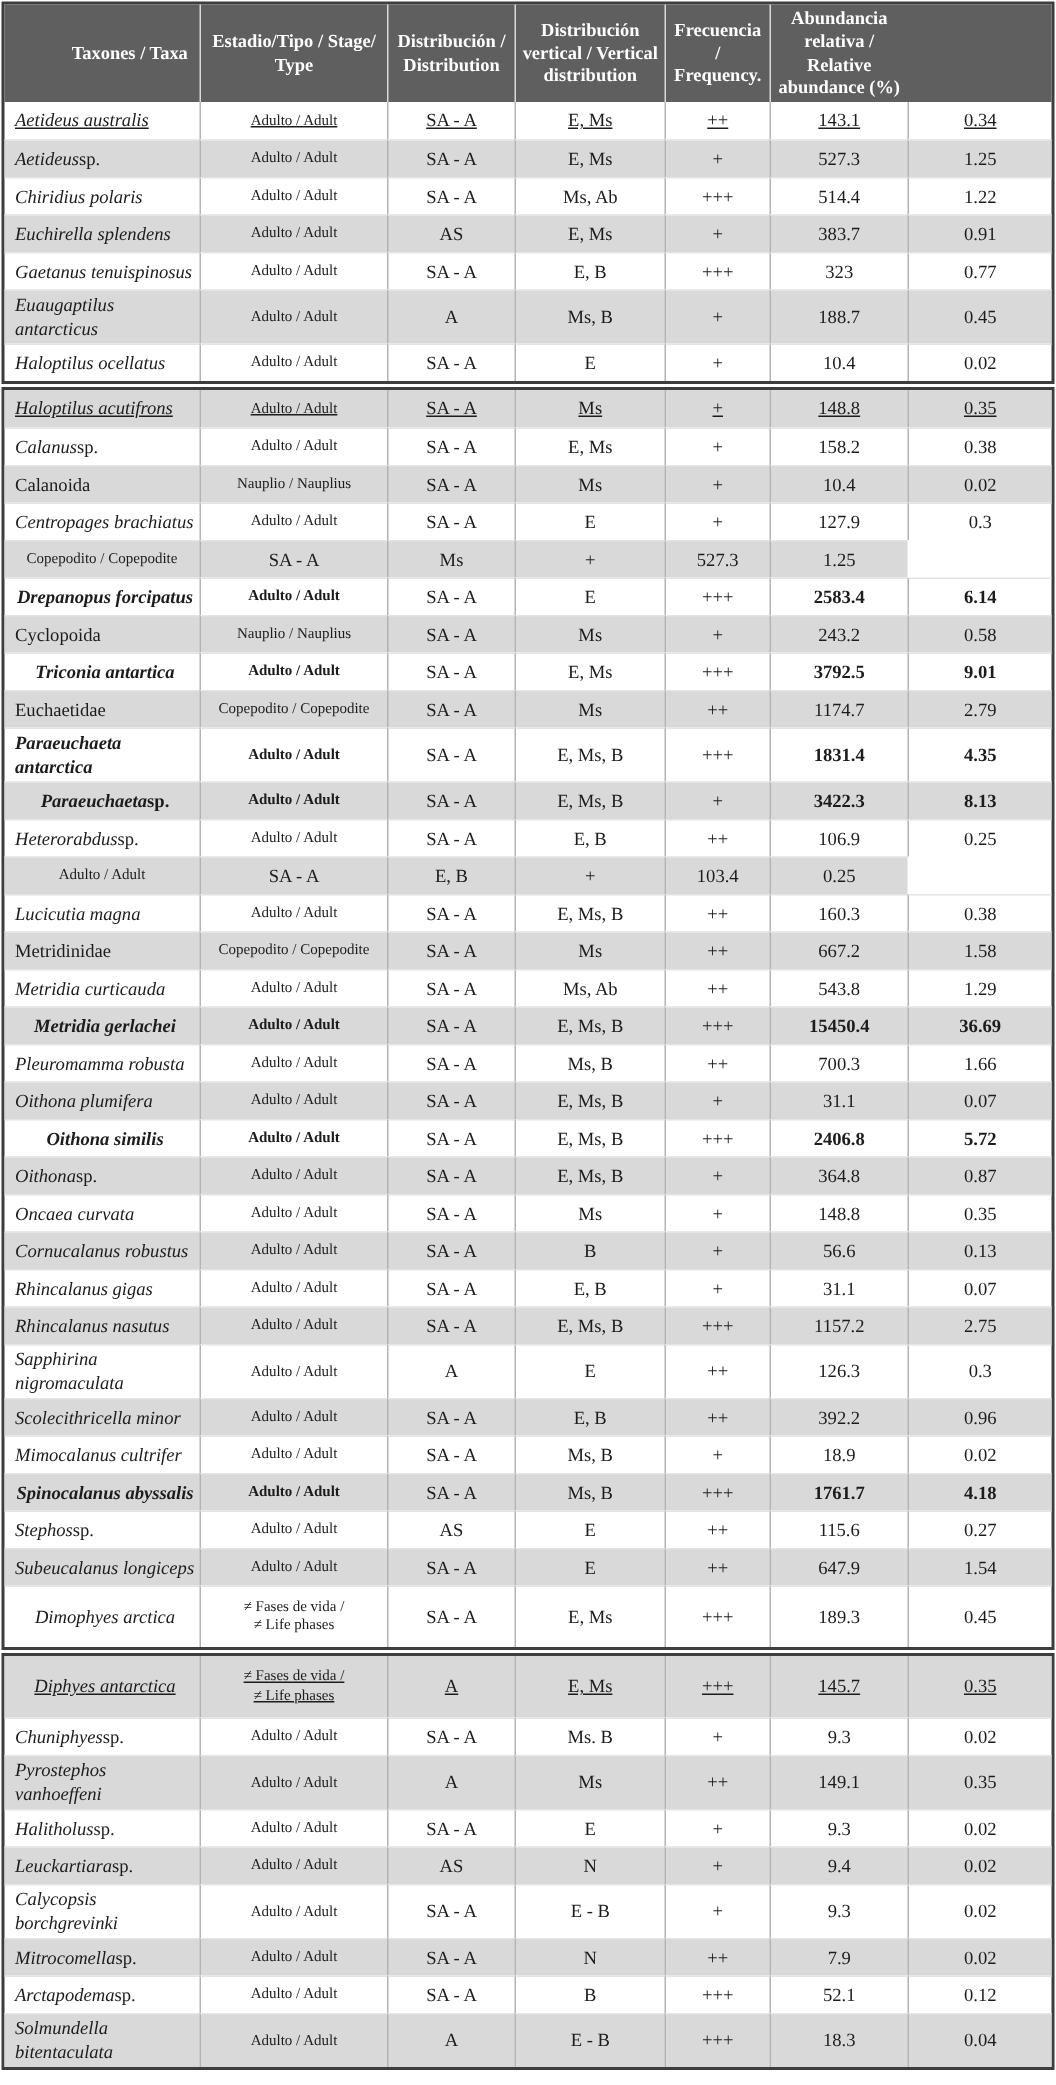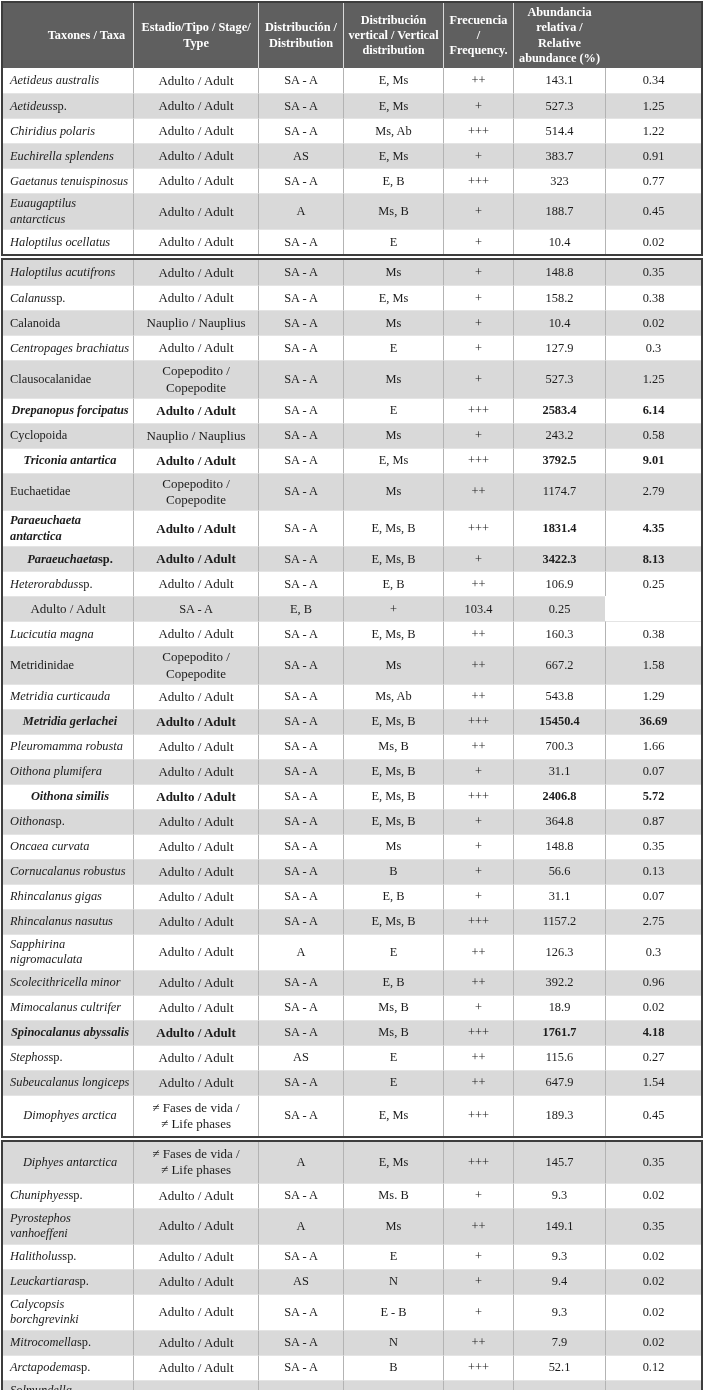--- a/index.html
+++ b/index.html
@@ -40,28 +40,28 @@
     min-height:52px;
     border-left:1px solid #d9d9d9;
   }
   .hdr .cell:first-child{border-left:none;padding-left:40px;}
   
   .row .cell{
     border-left:1px solid #b3b3b3;
     border-top:1px solid #e4e4e4;
   }
   .row .cell:first-child{border-left:none;}
-  .rows .row:first-child .cell{border-top:none;}
+  .rows .row:first-child .cell{border-top:none;text-decoration:underline;}
   .row.shade .cell{background:#d9d9d9;}
   .row .c0{
     justify-content:flex-start;
     text-align:left;
     padding-left:7px;
   }
-  .row .c1{font-size:13px;}
+  .row .c1{font-size:10px;}
   .row.tall .cell{min-height:41px;justify-content:center;}
   .hl .c0,.hl .c1,.hl .c5,.hl .c6{font-weight:bold;justify-content:center;}
   .c0 i{font-style:italic;}
 </style>
 </head>
 <body>
 
 <div class="table-wrap">
 
   <section class="sec">
@@ -179,21 +179,20 @@
         <div class="row">
           <div class="cell c0"><i>Centropages brachiatus</i><span></span></div>
           <div class="cell c1">Adulto / Adult</div>
           <div class="cell c2">SA - A</div>
           <div class="cell c3">E</div>
           <div class="cell c4">+</div>
           <div class="cell c5">127.9</div>
           <div class="cell c6">0.3</div>
         </div>
         <div class="row shade">
-          <div class="cell c0"><i></i><span>Clausocalanidae</span></div>
           <div class="cell c1">Copepodito / Copepodite</div>
           <div class="cell c2">SA - A</div>
           <div class="cell c3">Ms</div>
           <div class="cell c4">+</div>
           <div class="cell c5">527.3</div>
           <div class="cell c6">1.25</div>
         </div>
         <div class="row hl">
           <div class="cell c0"><i>Drepanopus forcipatus</i><span></span></div>
           <div class="cell c1">Adulto / Adult</div>

